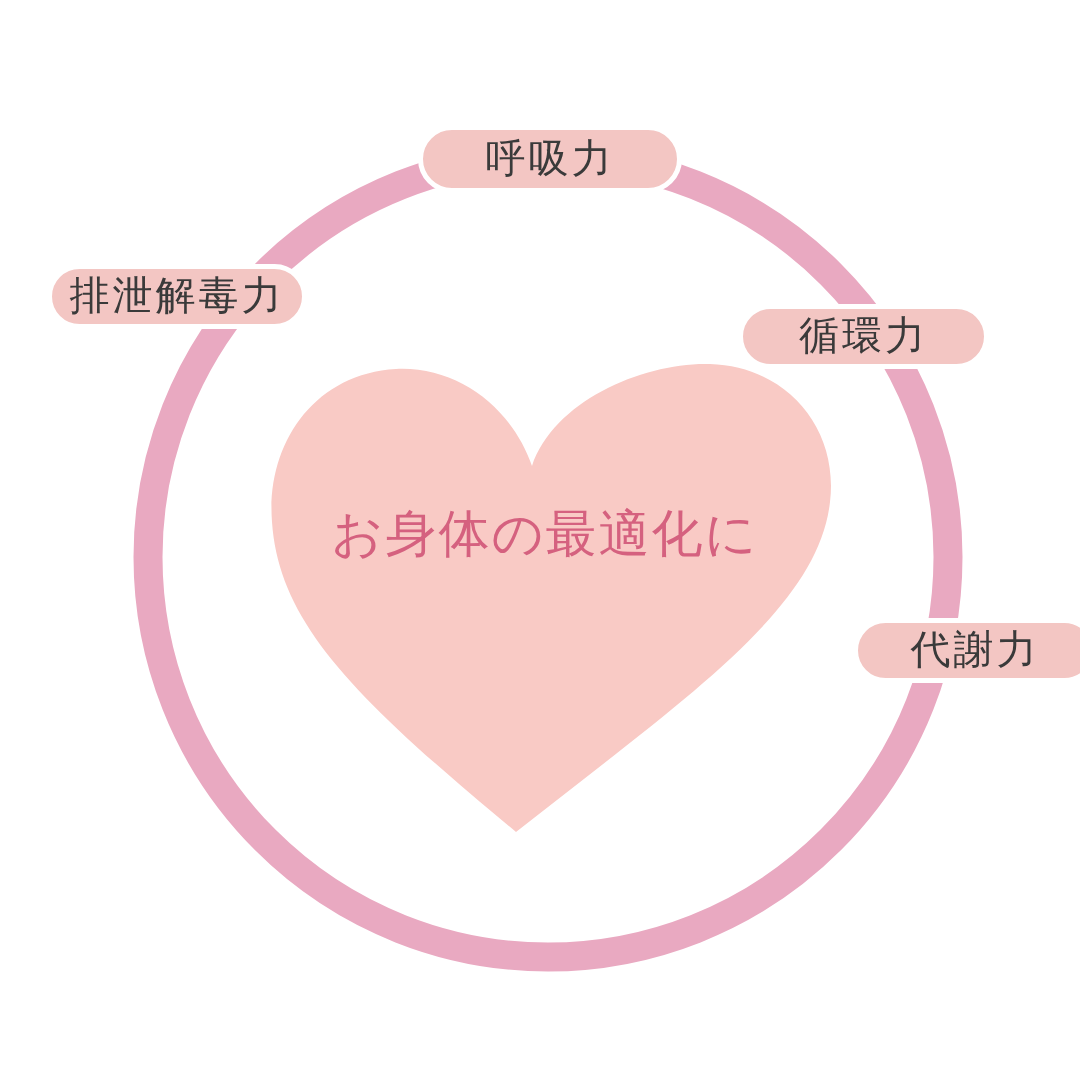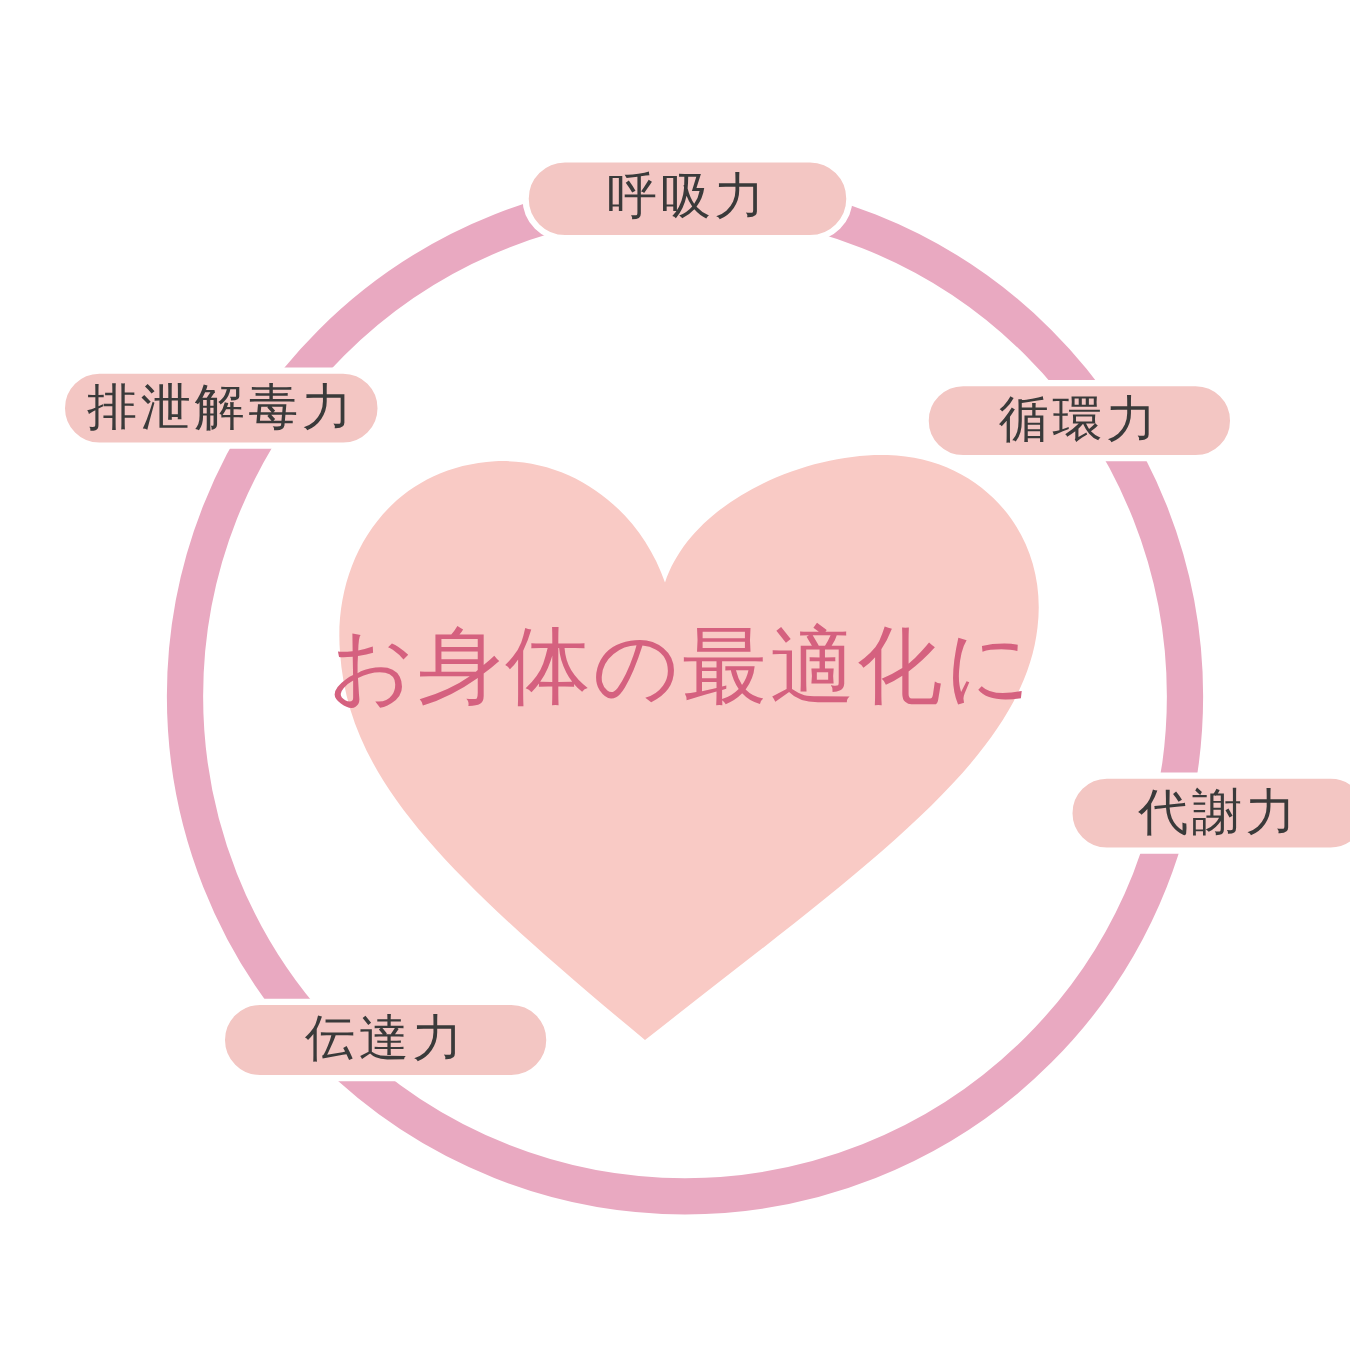--- a/index.html
+++ b/index.html
@@ -30,33 +30,34 @@
   .heart {
     fill: var(--heart, #f9cac5);
   }
   .center-text {
     position: absolute;
     left: 245px;
     top: 497px;
     width: 600px;
     text-align: center;
     color: var(--center-text, #d5617f);
-    font-size: 68px;
+    font-size: 51px;
     line-height: 73px;
     font-weight: 300;
     letter-spacing: 2px;
     white-space: nowrap;
   }
   .pill {
     position: absolute;
     box-sizing: border-box;
     background: var(--pill-bg, #f3c6c3);
     border: 5px solid var(--pill-border, #ffffff);
     border-radius: 999px;
     display: flex;
+    align-items: center;
     justify-content: center;
     color: var(--pill-text, #3a3a3a);
     font-size: 40px;
     font-weight: 300;
     letter-spacing: 3px;
     white-space: nowrap;
   }
   .pill span { transform: translateY(-1px); }
 </style>
 </head>
@@ -76,31 +77,28 @@
   </svg>
 
   <div class="center-text">
     <div>お身体の最適化に</div>
   </div>
 
   <div class="pill" style="left:418px; top:125px; width:264px; height:68px;">
     <span>呼吸力</span>
   </div>
 
-  <div class="pill" style="left:47px; top:264px; width:260px; height:65px;margin-top:30px;">
+  <div class="pill" style="left:47px; top:264px; width:260px; height:65px;">
     <span>排泄解毒力</span>
   </div>
 
   <div class="pill" style="left:738px; top:304px; width:251px; height:65px;">
     <span>循環力</span>
   </div>
 
 
   <div class="pill" style="left:853px; top:618px; width:244px; height:65px;">
     <span>代謝力</span>
   </div>
 
-  <div class="pill" style="left:175px; top:799px; width:267px; height:66px;">
-    <span>伝達力</span>
-  </div>
 
 
 </div>
 
 </body></html>

